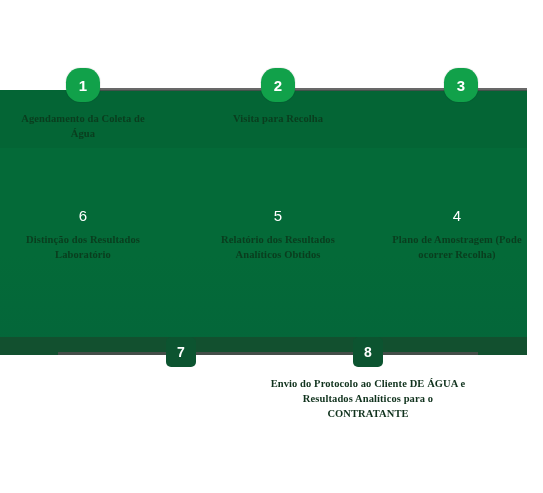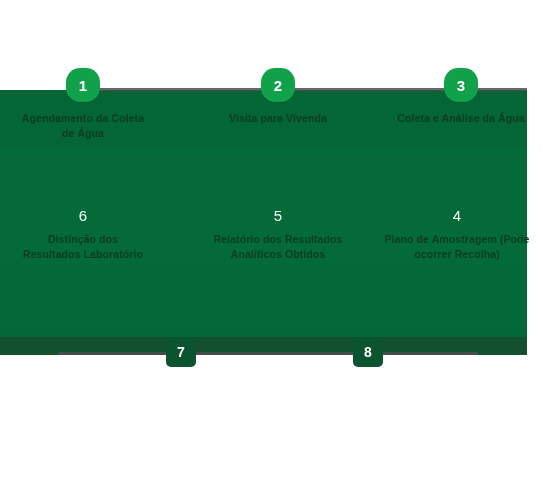--- a/index.html
+++ b/index.html
@@ -99,20 +99,21 @@
     line-height: 1;
   }
 
   
   .label {
     margin-top: 9px;
     font-size: 10.5px;
     font-weight: 700;
     line-height: 1.45;
     letter-spacing: .1px;
+    font-family: Liberation Serif, serif;
   }
   .label.on-green { color: #0a3d1e; }
   .label.on-white { color: #10321d; }
 
   
   #node-1 { left: 17px;  top: 68px;  width: 132px; }
   #node-2 { left: 212px; top: 68px;  width: 132px; }
   #node-3 { left: 394px; top: 68px;  width: 134px; }
 
   #node-6 { left: 18px;  top: 208px; width: 130px; }
@@ -135,26 +136,25 @@
   <div class="rail rail-top"></div>
   <div class="rail rail-bottom"></div>
 
   <div class="node" id="node-1">
     <div class="badge round">1</div>
     <div class="label on-green">Agendamento da Coleta de Água</div>
   </div>
 
   <div class="node" id="node-2">
     <div class="badge round">2</div>
-    <div class="label on-green">Visita para Vivenda</div>
+    <div class="label on-green">Visita para Recolha</div>
   </div>
 
   <div class="node" id="node-3">
     <div class="badge round">3</div>
-    <div class="label on-green">Coleta e Análise da Água</div>
   </div>
 
   <div class="node" id="node-6">
     <div class="numeral">6</div>
     <div class="label on-green">Distinção dos Resultados Laboratório</div>
   </div>
 
   <div class="node" id="node-5">
     <div class="numeral">5</div>
     <div class="label on-green">Relatório dos Resultados Analíticos Obtidos</div>
@@ -164,15 +164,16 @@
     <div class="numeral">4</div>
     <div class="label on-green">Plano de Amostragem (Pode ocorrer Recolha)</div>
   </div>
 
   <div class="node" id="node-7">
     <div class="badge square">7</div>
   </div>
 
   <div class="node" id="node-8">
     <div class="badge square">8</div>
+    <div class="label on-white">Envio do Protocolo ao Cliente DE ÁGUA e Resultados Analíticos para o CONTRATANTE</div>
   </div>
 
 </div>
 
 </body></html>

